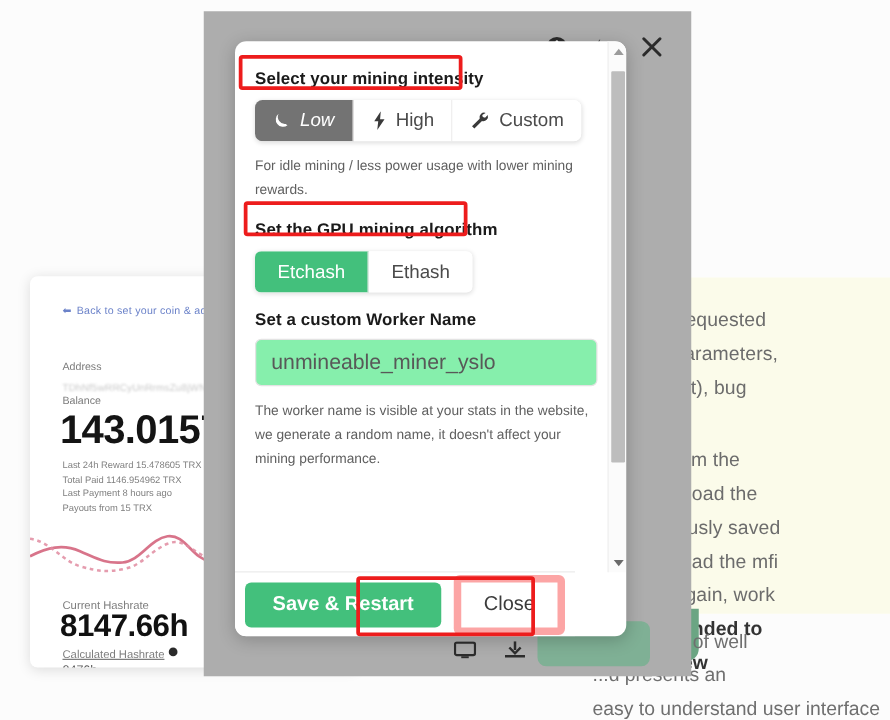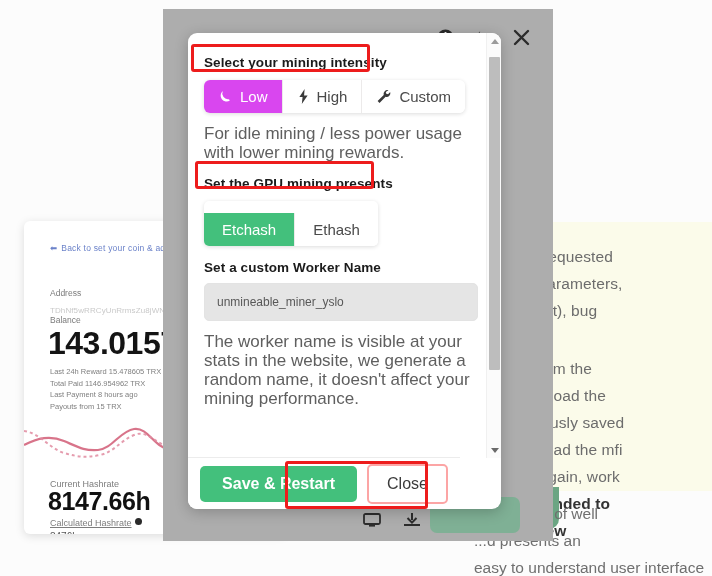--- a/index.html
+++ b/index.html
@@ -95,54 +95,54 @@
     display:flex; margin-top:10px; border-radius:6px; overflow:hidden;
     box-shadow: 0 1px 4px rgba(0,0,0,.14);
     width: max-content;
   }
   .seg-btn {
     display:flex; align-items:center; gap:7px;
     padding:8px 14px; font-size:15px; color:#4a4a4a; background:#fff;
     border-right:1px solid #eceaea;
   }
   .seg-btn:last-child { border-right:none; }
-  .seg-btn.active-blue { background:#d946ef; color:#fff; }
+  .seg-btn.active-blue { background:#737373; color:#fff;font-style:italic; }
   .seg-btn.active-green { background:#43c07c; color:#fff; }
   .seg-btn svg { display:block; }
 
   .seg2 { display:flex; margin-top:10px; border-radius:5px; overflow:hidden;
           box-shadow:0 1px 4px rgba(0,0,0,.14); width:max-content; }
-  .seg2 .seg-btn { padding:8px 18px; font-size:15px;margin-top:12px; }
-
-  .help-text { margin-top:11px; font-size:17px; line-height:19px; color:#5f5f5f; }
+  .seg2 .seg-btn { padding:8px 18px; font-size:15px; }
+
+  .help-text { margin-top:11px; font-size:11px; line-height:19px; color:#5f5f5f; }
   .help-text-2 { margin-top:12px; font-size:13.5px; line-height:19px; color:#5f5f5f; }
 
   .spacer-lg { height:14px; }
 
   .text-input {
     display:block; margin-top:8px; width:274px; height:38px;
-    border:1px solid #e3e3e3; border-radius:5px; background:#e5e5e5;
-    padding:0 12px; font-size:12px; color:#585858;
+    border:1px solid #e3e3e3; border-radius:5px; background:#86efac;
+    padding:0 12px; font-size:17px; color:#585858;
     font-family:"Liberation Sans", sans-serif; outline:none;
   }
 
   
   .modal-footer {
     position:absolute; left:0; bottom:0; width:272px; height:52px;
     border-top:1px solid #ececec; background:#fff;
     display:flex; align-items:center; justify-content:center; gap:10px;
   }
   .btn-save {
     background:#43c07c; color:#fff; font-size:16px; font-weight:700;
     padding:9px 22px; border-radius:5px; border:none;
     font-family:"Liberation Sans", sans-serif;
   }
   .btn-close {
     background:#fff; color:#3b3b3b; font-size:16px;
-    padding:9px 18px; border-radius:5px; border:2px solid #fca5a5;
+    padding:9px 18px; border-radius:5px; border:6px solid #fca5a5;
     font-family:"Liberation Sans", sans-serif;
     text-align:right;
   }
 
   
   .sbar { position:absolute; right:0; top:0; width:15px; height:425px; background:#fbfbfb; border-left:1px solid #f0f0f0; }
   .sbar-up, .sbar-dn { position:absolute; left:0; width:15px; height:16px; display:flex; align-items:center; justify-content:center; }
   .sbar-up { top:0; } .sbar-dn { bottom:0; }
   .sbar-tri-up { width:0;height:0;border-left:4px solid transparent;border-right:4px solid transparent;border-bottom:5px solid #9b9b9b; }
   .sbar-tri-dn { width:0;height:0;border-left:4px solid transparent;border-right:4px solid transparent;border-top:5px solid #6a6a6a; }
@@ -259,21 +259,21 @@
             <svg width="16" height="15" viewBox="0 0 16 16">
                 <path d="M12.8 1.4a4 4 0 0 0-5.1 4.9L1.2 12.8l2 2 6.5-6.5a4 4 0 0 0 4.9-5.1l-2.3 2.3-1.9-.5-.5-1.9 2.9-1.7z" fill="#3a3a3a"></path>
               </svg>
             <span>Custom</span>
           </div>
         </div>
 
         <div class="help-text">For idle mining / less power usage with lower mining rewards.</div>
 
         <div class="spacer-lg"></div>
-        <div class="field-label">Set the GPU mining presents</div>
+        <div class="field-label">Set the GPU mining algorithm</div>
 
         <div class="seg2">
           <div class="seg-btn active-green">
             <span>Etchash</span>
           </div>
           <div class="seg-btn">
             <span>Ethash</span>
           </div>
         </div>
 

